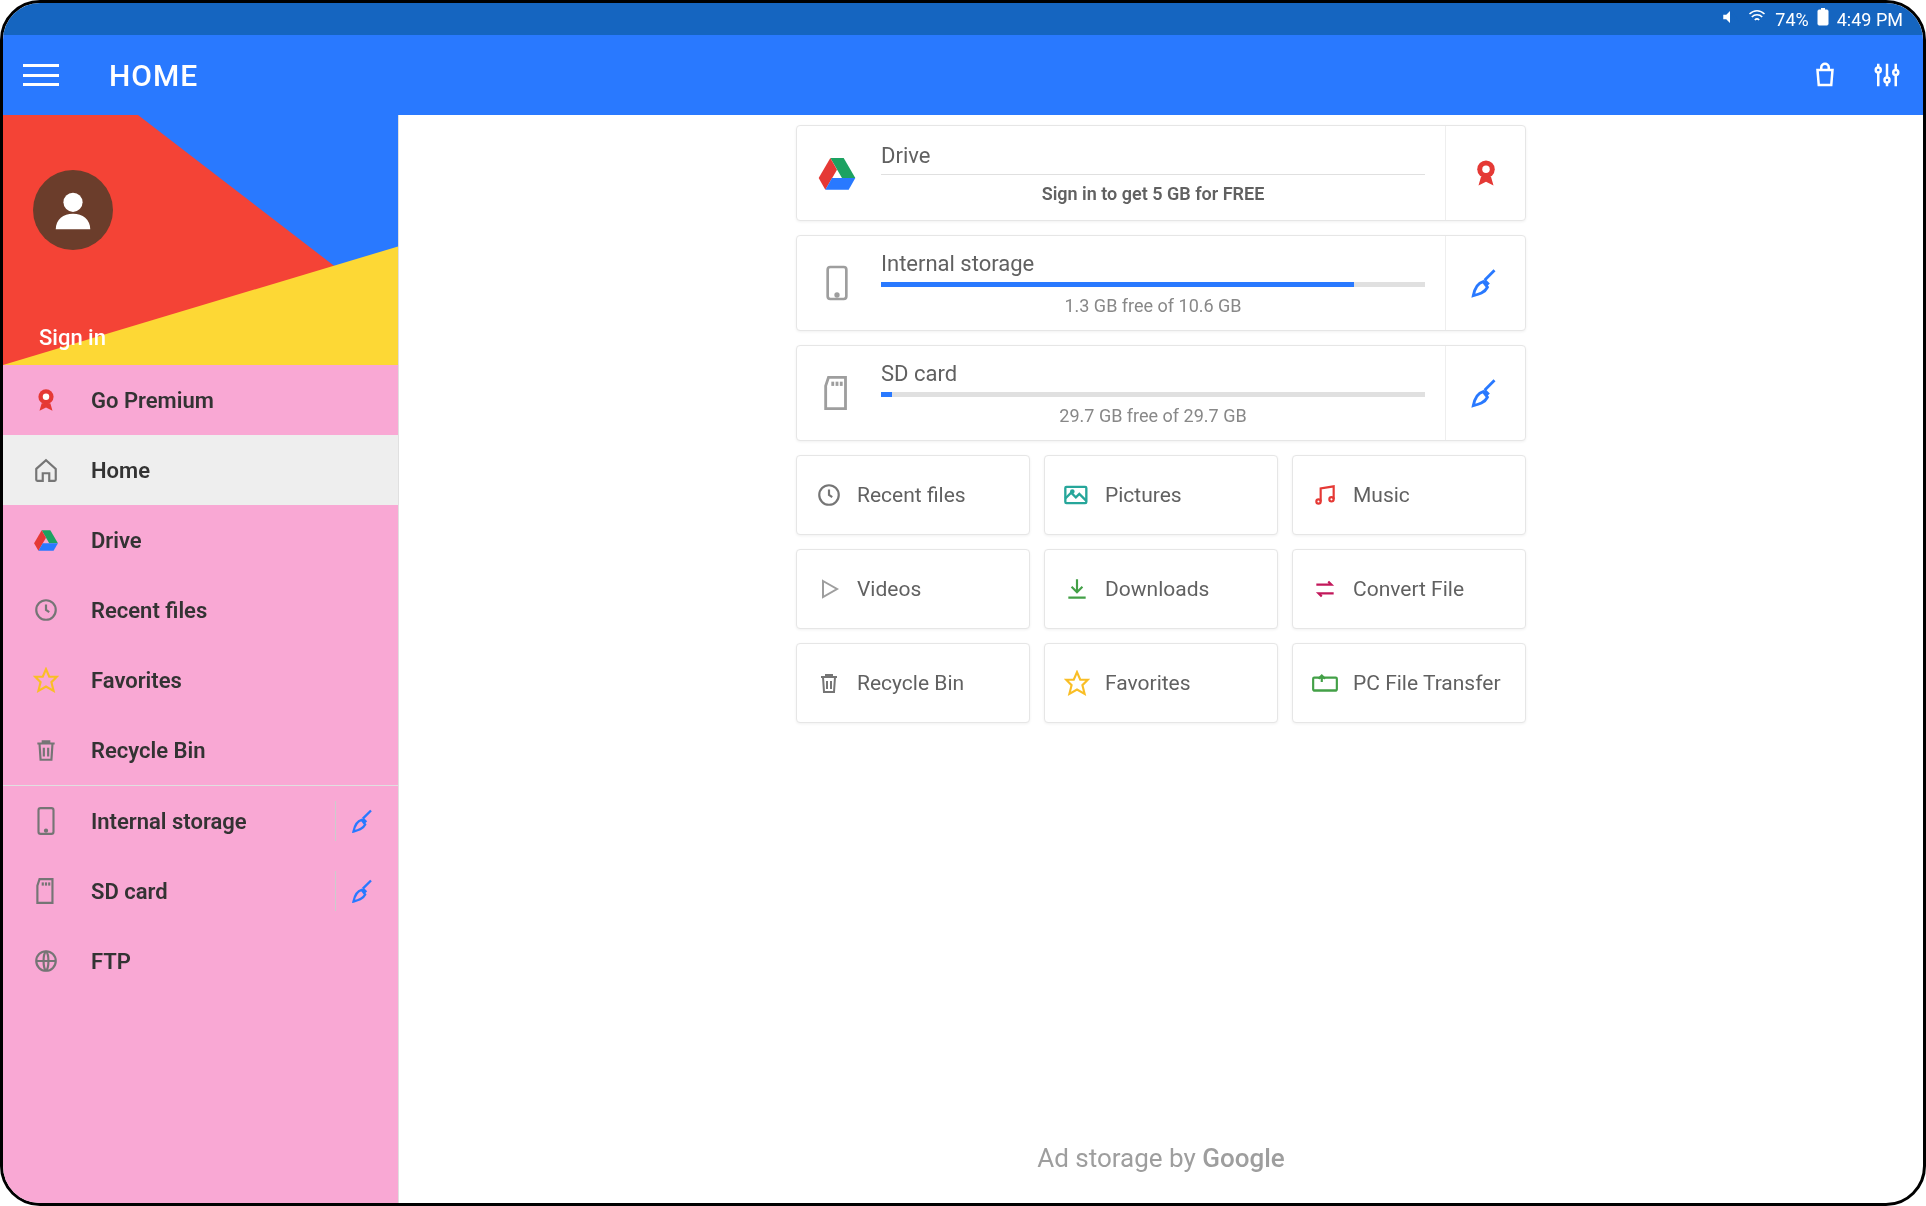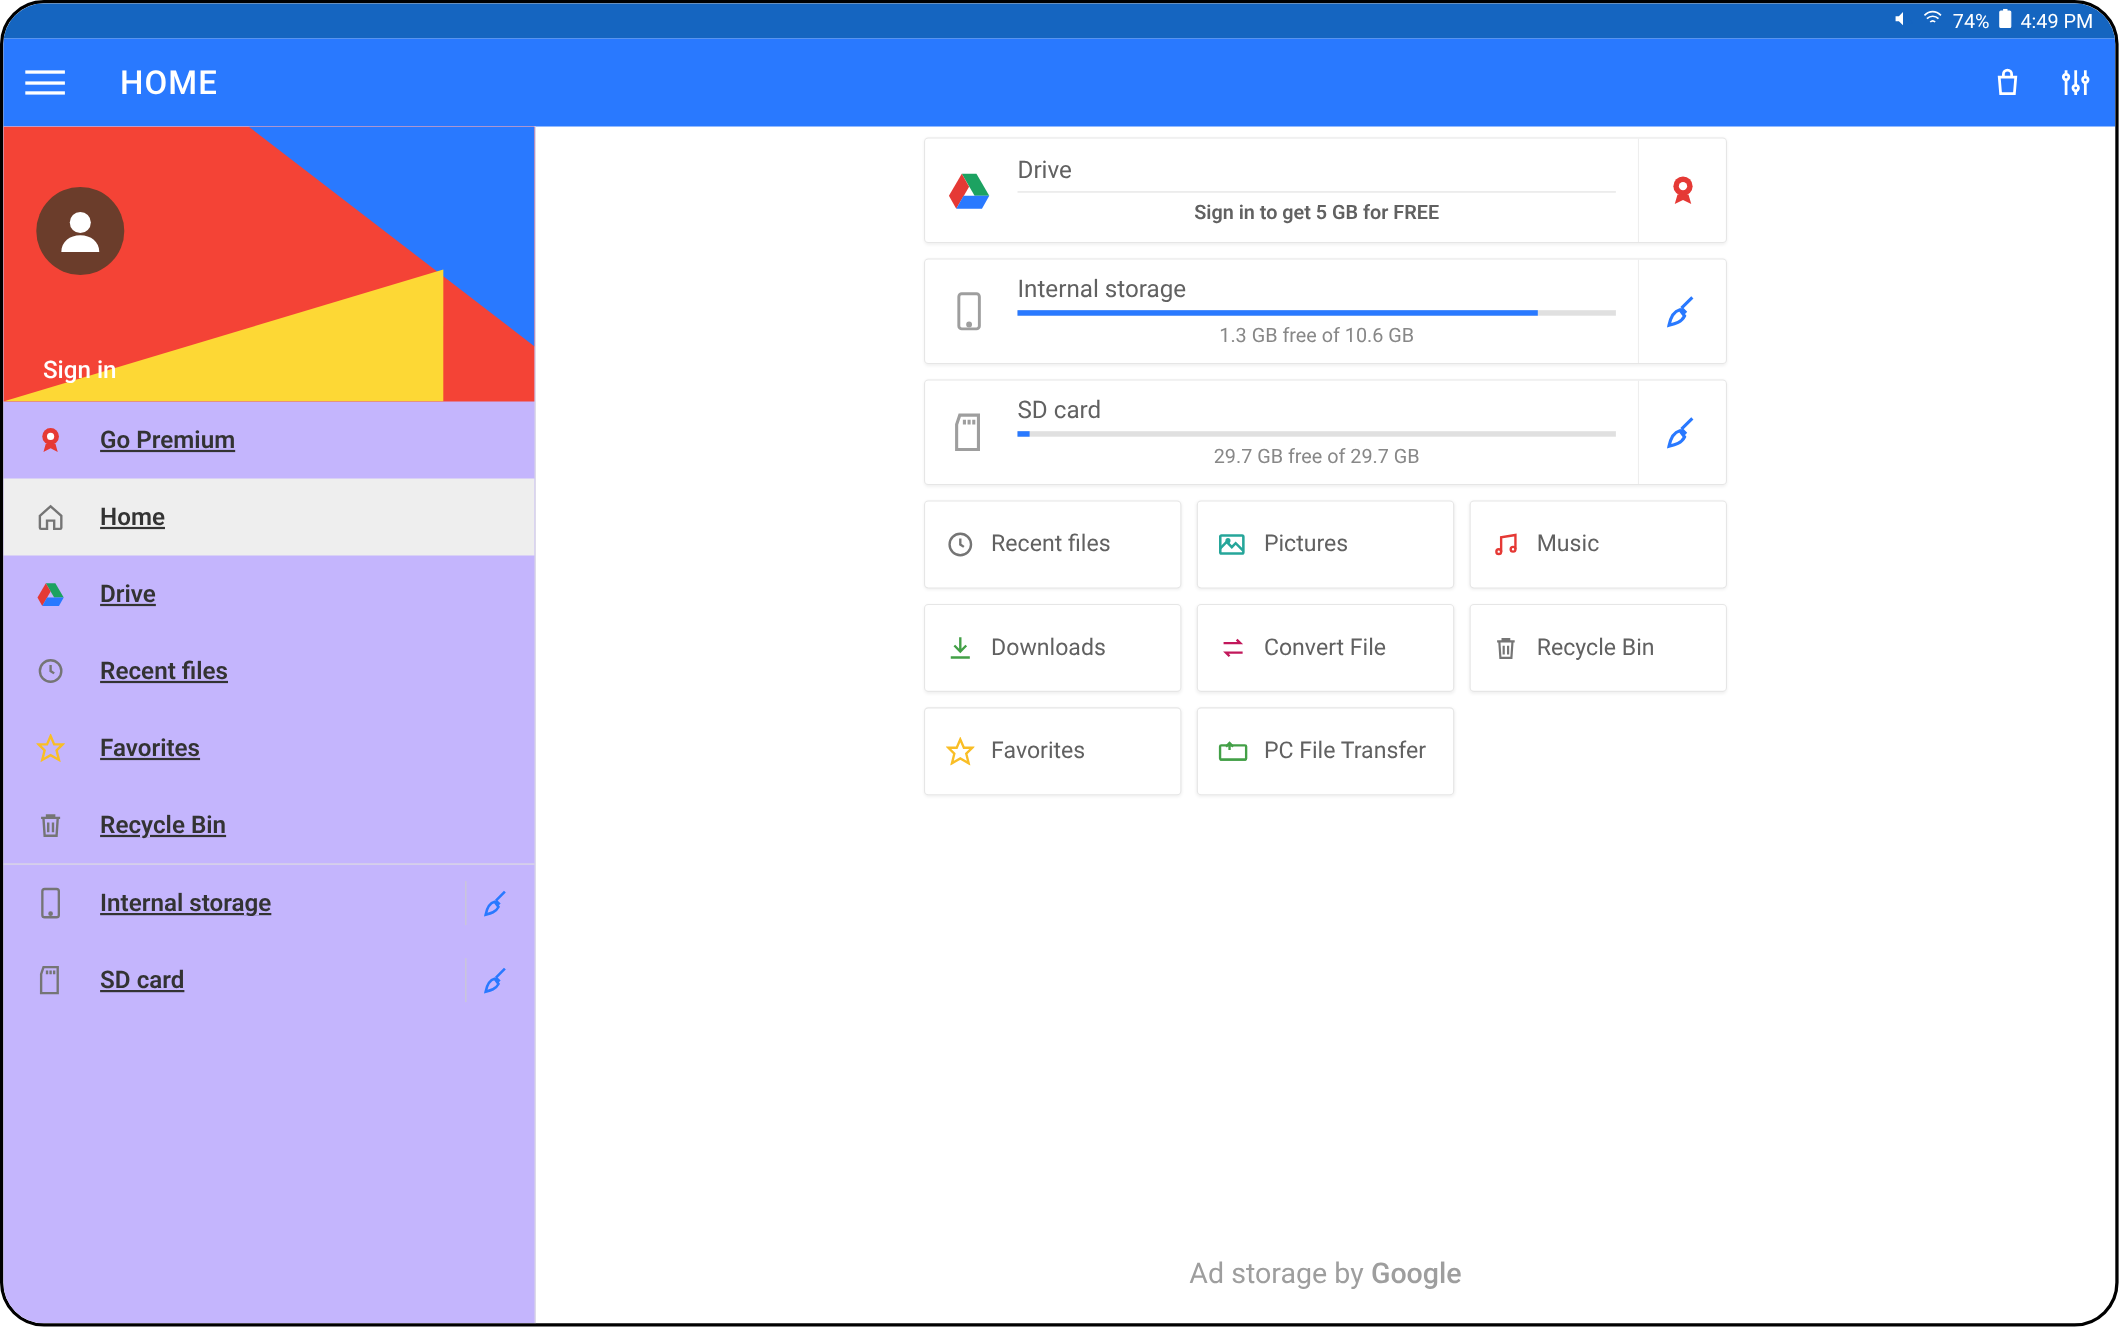--- a/index.html
+++ b/index.html
@@ -6,21 +6,21 @@
 body { font-family: Roboto, Arial, sans-serif; width: 1926px; height: 1206px; overflow: hidden; background: #fff; color: #333; position: relative; border: 3px solid #000; border-radius: 40px; }
 .statusbar { height: 32px; background: #1565c0; color: #fff; display: flex; justify-content: flex-end; align-items: center; padding-right: 20px; font-size: 18px; gap: 8px; }
 .appbar { height: 80px; background: #2979ff; color: #fff; display: flex; align-items: center; padding: 0 20px; }
 .appbar .hamburger { width: 36px; height: 22px; display: flex; flex-direction: column; justify-content: space-between; margin-right: 50px; cursor: pointer; }
 .appbar .hamburger span { height: 3px; background: #fff; width: 100%; }
 .appbar .title { font-size: 30px; font-weight: 500; letter-spacing: 1px; }
 .appbar .spacer { flex: 1; }
 .appbar .action-icon { width: 32px; height: 32px; margin-left: 30px; display: flex; align-items: center; justify-content: center; }
 .appbar svg { stroke: #fff; fill: none; }
 .container { display: flex; height: calc(100% - 112px); }
-.sidebar { width: 484px; height: 100%; background: #c4b5fd; border-right: 1px solid #e0e0e0; overflow-y: auto; text-decoration: underline; }
+.sidebar { width: 396px; height: 100%; background: #f9a8d4; border-right: 1px solid #e0e0e0; overflow-y: auto; }
 .sidebar-header { height: 250px; position: relative; overflow: hidden; background: #f44336; }
 .tri-blue { position: absolute; top: 0; right: 0; width: 0; height: 0; border-style: solid; border-width: 0 260px 200px 0; border-color: transparent #2979ff transparent transparent; }
 .tri-yellow { position: absolute; bottom: 0; left: 0; width: 0; height: 0; border-style: solid; border-width: 0 0 120px 400px; border-color: transparent transparent #fdd835 transparent; }
 .avatar { position: absolute; left: 30px; top: 55px; width: 80px; height: 80px; background: #6b3d2b; border-radius: 50%; display: flex; align-items: center; justify-content: center; }
 .avatar svg { fill: #fff; }
 .signin { position: absolute; left: 36px; bottom: 15px; color: #fff; font-size: 22px; font-weight: 500; }
 .nav-item { height: 70px; display: flex; align-items: center; padding: 16px 28px; cursor: pointer; position: relative; }
 .nav-item.sel { background: #eee; }
 .nav-item .ic { width: 30px; height: 30px; margin-right: 30px; display: flex; align-items: center; justify-content: center; }
 .nav-item .lbl { font-size: 22px; font-weight: 600; color: #333; }
@@ -187,20 +187,29 @@
             <line x1="15" y1="5" x2="15" y2="8"></line>
           </svg>
       </span>
       <span class="lbl">SD card</span>
       <span class="broom">
         <svg width="28" height="28" viewBox="0 0 24 24" fill="none" stroke="#2979ff" stroke-width="2">
             <path d="M18 3l-7 7M11 10l3 3M10 11c-4 1-6 5-7 10 4-1 8-2 10-6z"></path>
           </svg>
       </span>
     </div>
+    <div class="nav-item">
+      <span class="ic">
+        <svg width="26" height="26" viewBox="0 0 24 24" fill="none" stroke="#757575" stroke-width="2">
+            <circle cx="12" cy="12" r="9"></circle>
+            <path d="M3 12h18M12 3c3 3 3 15 0 18M12 3c-3 3-3 15 0 18"></path>
+          </svg>
+      </span>
+      <span class="lbl">FTP</span>
+    </div>
   </div>
 
   <div class="content">
     <div class="cards-wrap">
 
       <div class="storage-card">
         <div class="storage-main">
           <div class="sicon">
             <svg width="40" height="40" viewBox="0 0 24 24">
                 <polygon points="8,3 16,3 23,15 15,15" fill="#1ca261"></polygon>
@@ -296,20 +305,28 @@
               <svg width="26" height="26" viewBox="0 0 24 24" fill="none" stroke="#e53935" stroke-width="2">
                 <path d="M8 18V6l12-2v12"></path>
                 <circle cx="6" cy="18" r="2"></circle>
                 <circle cx="18" cy="16" r="2"></circle>
               </svg>
             </span>
           <span class="tlbl">Music</span>
         </div>
         <div class="tile">
           <span class="ticon">
+              <svg width="24" height="24" viewBox="0 0 24 24" fill="none" stroke="#9e9e9e" stroke-width="2">
+                <polygon points="6,4 20,12 6,20"></polygon>
+              </svg>
+            </span>
+          <span class="tlbl">Videos</span>
+        </div>
+        <div class="tile">
+          <span class="ticon">
               <svg width="26" height="26" viewBox="0 0 24 24" fill="none" stroke="#43a047" stroke-width="2">
                 <path d="M12 3v12M7 10l5 5 5-5M4 20h16"></path>
               </svg>
             </span>
           <span class="tlbl">Downloads</span>
         </div>
         <div class="tile">
           <span class="ticon">
               <svg width="26" height="26" viewBox="0 0 24 24" fill="none" stroke="#c2185b" stroke-width="2">
                 <path d="M4 8h14l-3-3M20 16H6l3 3"></path>

